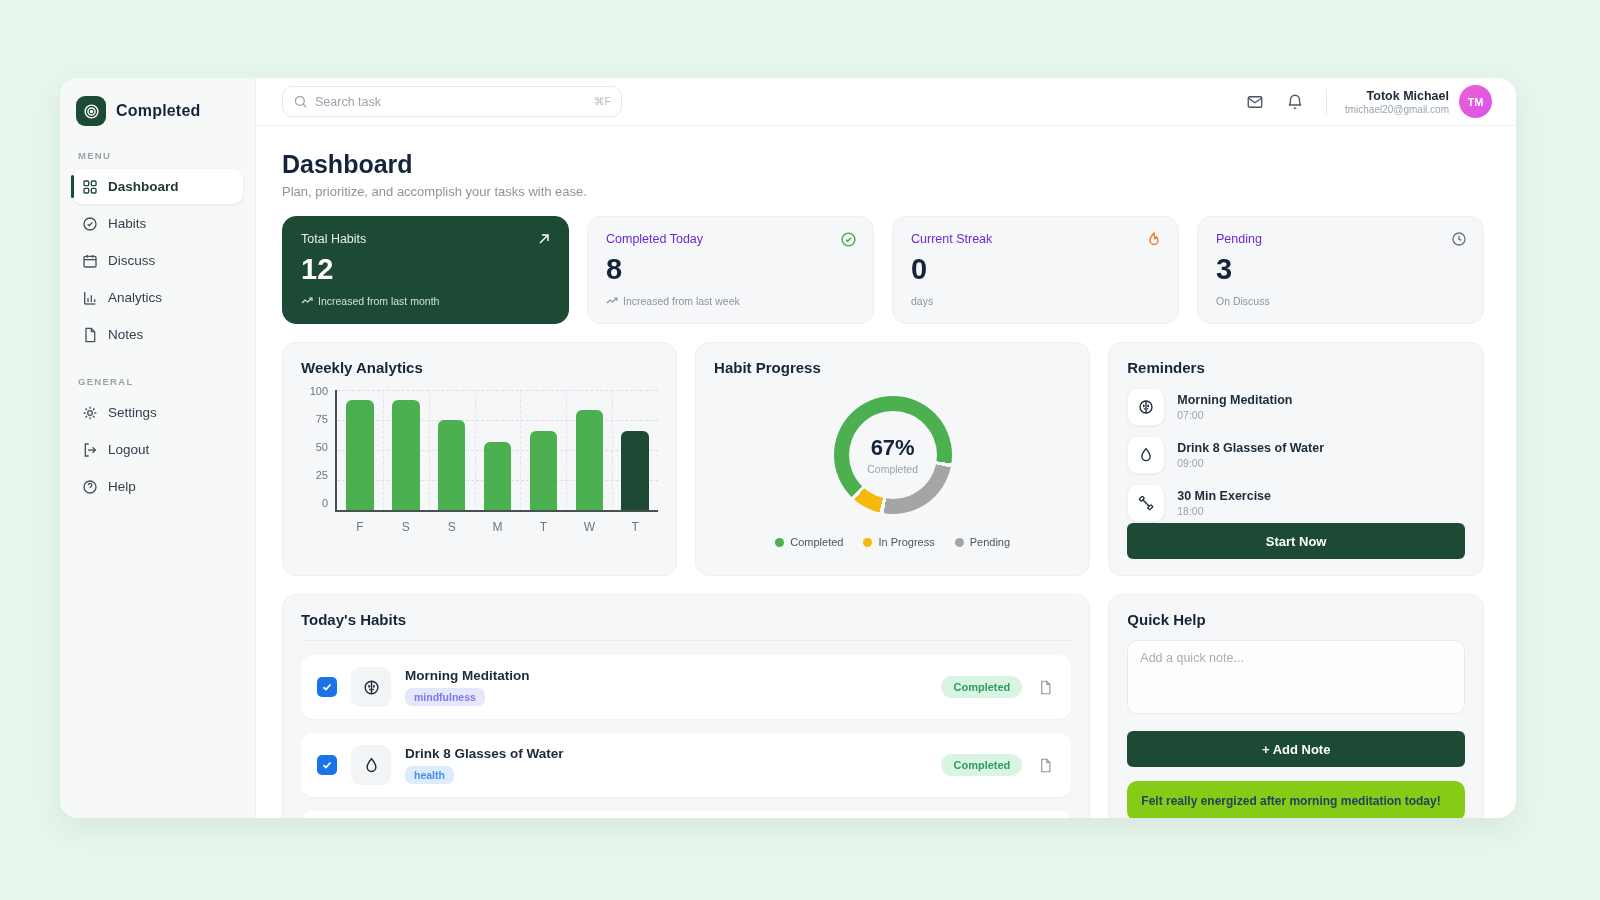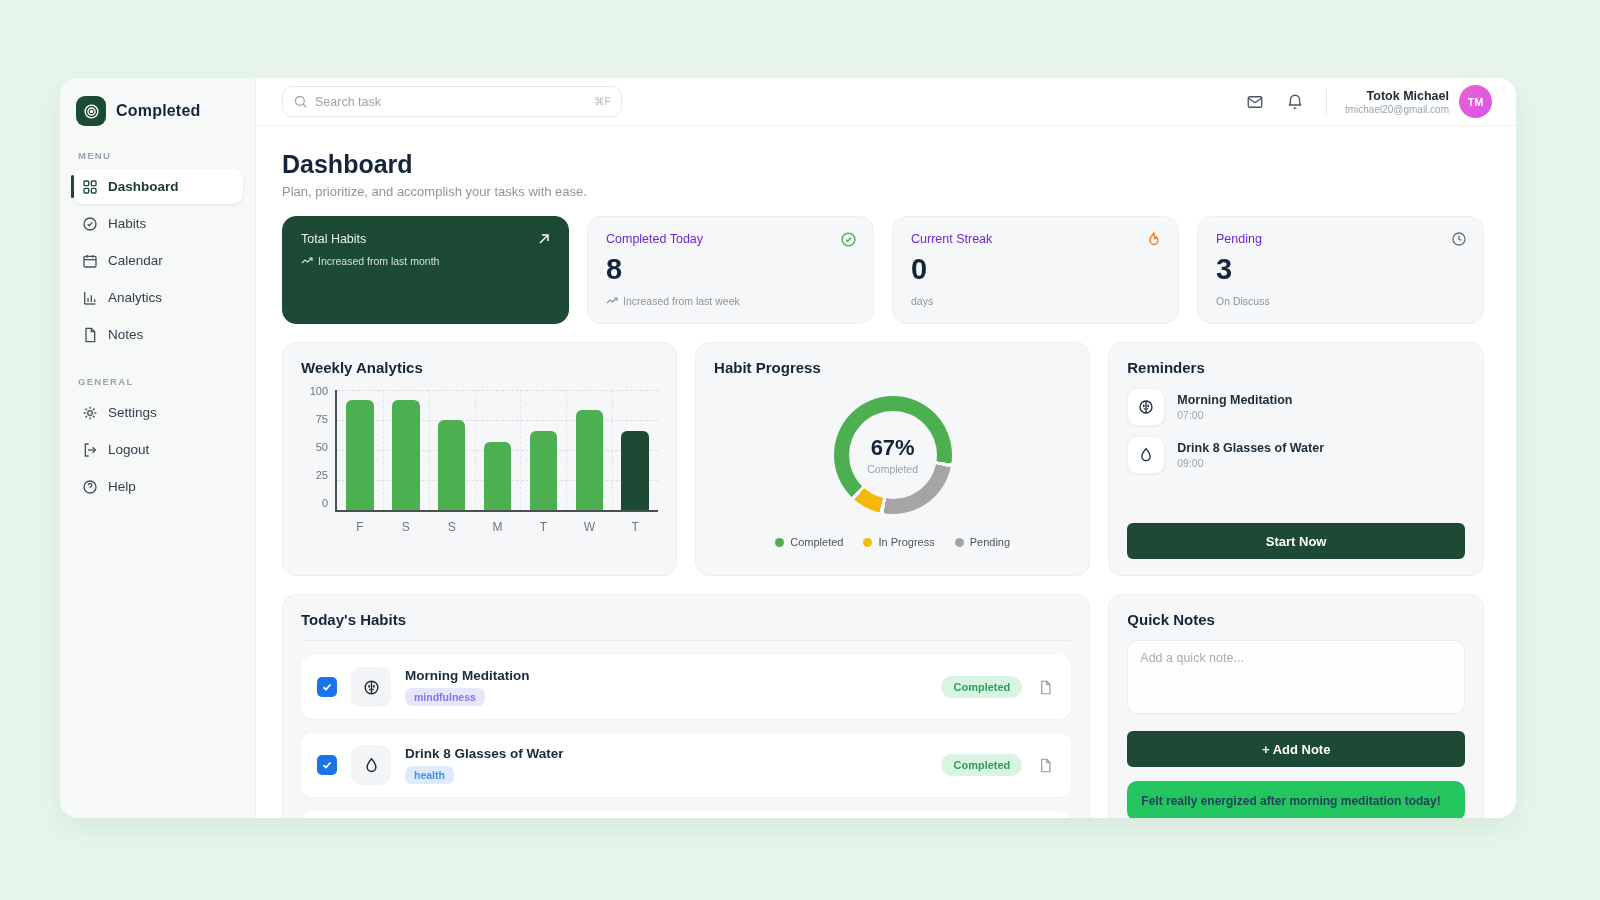--- a/index.html
+++ b/index.html
@@ -189,21 +189,21 @@
   
   .note-input {
     width:100%; height:74px; margin-top:12px; resize:none;
     border:1px solid #e8eaec; border-radius:10px; background:#fdfdfd;
     padding:10px 12px; font-size:12.5px; color:#39465a; outline:none;
     font-family:"Liberation Sans", sans-serif;
   }
   .note-input::placeholder { color:#a7aeb6; }
   .quick-notes .green-btn { margin-top:13px; }
   .note-card {
-    background:#22c55e; border-radius:10px; margin-top:14px; padding:13px 14px;
+    background:#84cc16; border-radius:10px; margin-top:14px; padding:13px 14px;
     font-size:12px; font-weight:600; color:#27405c;
     box-shadow:0 1px 2px rgba(0,0,0,.03);
   }
   svg { display:block; }
 </style>
 </head>
 <body>
 
 <div class="app-window">
 
@@ -245,21 +245,21 @@
 
     <div class="side-item">
       <span>
         <svg width="16" height="16" viewBox="0 0 24 24" fill="none" stroke-width="2">
           <rect x="3" y="5" width="18" height="16" rx="2"></rect>
             <line x1="8" y1="3" x2="8" y2="7"></line>
           <line x1="16" y1="3" x2="16" y2="7"></line>
             <line x1="3" y1="10" x2="21" y2="10"></line>
         </svg>
       </span>
-      <span>Calendar</span>
+      <span>Discuss</span>
     </div>
 
     <div class="side-item">
       <span>
         <svg width="16" height="16" viewBox="0 0 24 24" fill="none" stroke-width="2">
           <line x1="4" y1="21" x2="4" y2="3"></line>
             <line x1="4" y1="21" x2="20" y2="21"></line>
           <line x1="9" y1="18" x2="9" y2="12"></line>
             <line x1="14" y1="18" x2="14" y2="8"></line>
             <line x1="19" y1="18" x2="19" y2="14"></line>
@@ -356,20 +356,21 @@
 
       <div class="stats-row">
         <div class="stat-card dark">
           <div class="stat-label">Total Habits</div>
           <span class="stat-icon">
             <svg width="16" height="16" viewBox="0 0 24 24" fill="none" stroke="#fff" stroke-width="2.2">
               <line x1="6" y1="18" x2="18" y2="6"></line>
                 <polyline points="9 6 18 6 18 15"></polyline>
             </svg>
           </span>
+          <div class="stat-value">12</div>
           <div class="stat-foot">
             <span>
               <svg width="12" height="10" viewBox="0 0 24 18" fill="none" stroke="#cfe0d5" stroke-width="2.4">
                 <polyline points="2 13 8 7 13 11 22 3"></polyline>
                   <polyline points="16 3 22 3 22 9"></polyline>
               </svg>
             </span>
             <span>Increased from last month</span>
           </div>
         </div>
@@ -527,20 +528,33 @@
               <span class="icon-tile">
                 <svg width="18" height="18" viewBox="0 0 24 24" fill="none" stroke="#1c2b3a" stroke-width="1.8">
                   <path d="M12 3.5S6.5 10 6.5 14a5.5 5.5 0 0 0 11 0C17.5 10 12 3.5 12 3.5z"></path>
                 </svg>
               </span>
               <div>
                 <div class="reminder-name">Drink 8 Glasses of Water</div>
                 <div class="reminder-time">09:00</div>
               </div>
             </div>
+            <div class="reminder-item">
+              <span class="icon-tile">
+                <svg width="18" height="18" viewBox="0 0 24 24" fill="none" stroke="#1c2b3a" stroke-width="1.8" transform="rotate(45)">
+                  <rect x="2" y="9" width="4" height="6" rx="1"></rect>
+                    <rect x="18" y="9" width="4" height="6" rx="1"></rect>
+                  <line x1="6" y1="12" x2="18" y2="12"></line>
+                </svg>
+              </span>
+              <div>
+                <div class="reminder-name">30 Min Exercise</div>
+                <div class="reminder-time">18:00</div>
+              </div>
+            </div>
           </div>
           <button class="green-btn">Start Now</button>
         </div>
       </div>
 
       <div class="bottom-row">
 
         <div class="panel">
           <div class="habits-head">
             <div class="panel-title">Today's Habits</div>
@@ -597,21 +611,21 @@
                     <polyline points="14 2 14 7 19 7"></polyline>
                 </svg>
               </span>
             </div>
           </div>
 
           <div class="habit-row partial"></div>
         </div>
 
         <div class="panel quick-notes">
-          <div class="panel-title">Quick Notes</div>
+          <div class="panel-title">Quick Help</div>
           <textarea class="note-input" placeholder="Add a quick note..." style=""></textarea>
           <button class="green-btn">+ Add Note</button>
           <div class="note-card">Felt really energized after morning meditation today!</div>
         </div>
       </div>
     </div>
   </div>
 </div>
 
 </body></html>

